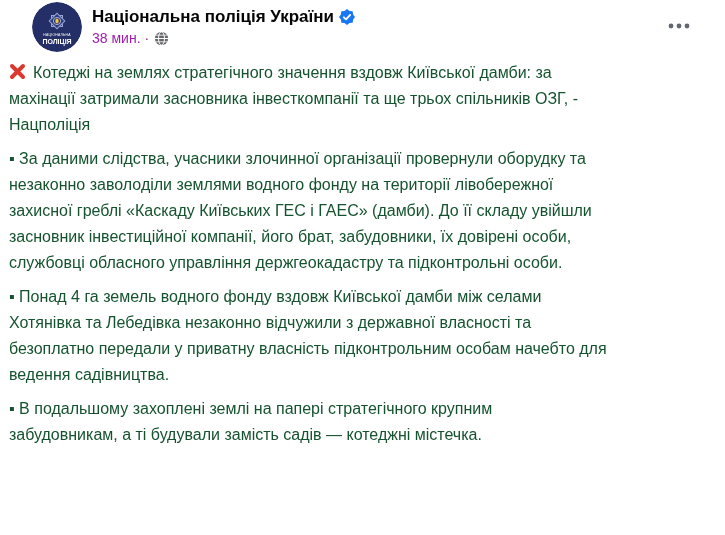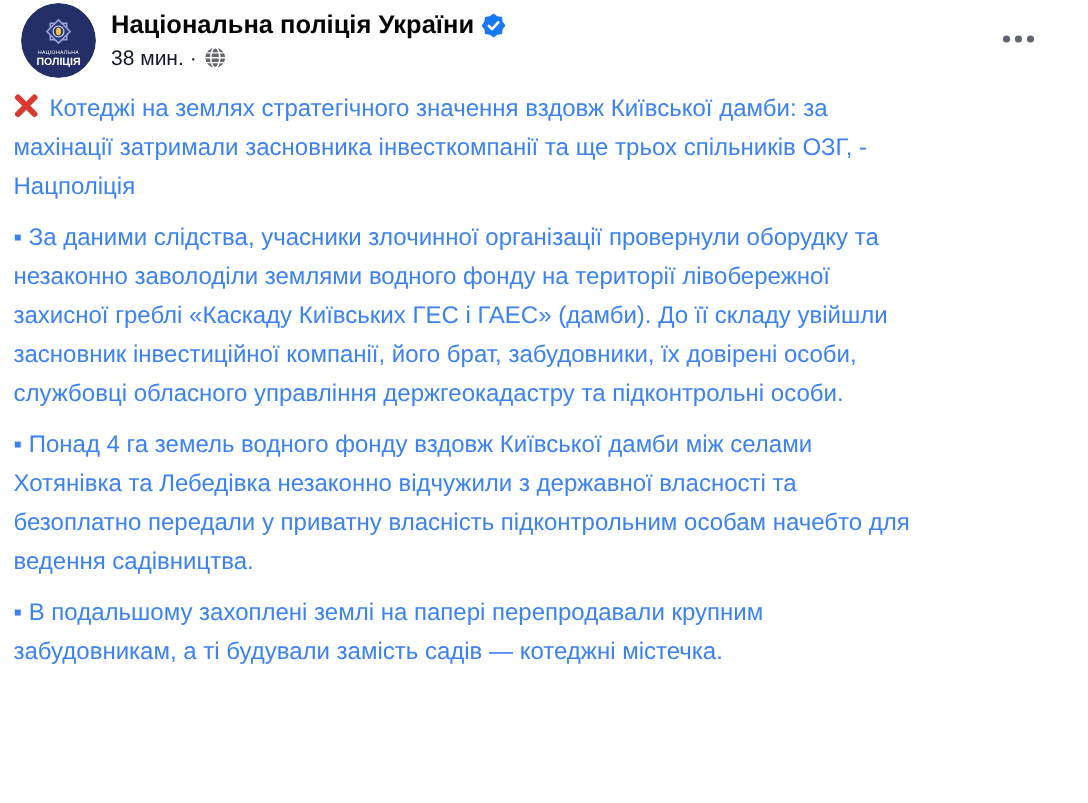--- a/index.html
+++ b/index.html
@@ -6,49 +6,49 @@
   body {
     width: 725px; height: 535px;
     background: #ffffff;
     font-family: "Liberation Sans", sans-serif;
     color: #050505;
     overflow: hidden;
   }
   .post { position: relative; width: 725px; height: 535px; background: #fff; }
 
   
-  .header { display: flex; align-items: flex-start; padding: 2px 16px 0 14px; text-align: center; }
+  .header { display: flex; align-items: flex-start; padding: 2px 16px 0 32px; text-align: center; }
   .avatar {
     width: 50px; height: 50px; border-radius: 50%;
     flex: 0 0 auto; cursor: pointer; overflow: hidden;
   }
   .header-text { margin-left: 10px; flex: 1 1 auto; min-width: 0; }
   .name-row { display: flex; align-items: center; gap: 5px; padding-top: 4px; }
   .page-name {
     font-size: 17px; font-weight: bold; color: #050505;
     line-height: 21px; cursor: pointer; white-space: nowrap;
   }
   .verified { display: inline-flex; width: 16px; height: 16px; }
   .meta-row {
     display: flex; align-items: center; gap: 4px;
-    color: #0f172a; font-size: 14px; line-height: 18px; margin-top: 2px;
+    color: #a21caf; font-size: 14px; line-height: 18px; margin-top: 2px;
   }
   .meta-ts { cursor: pointer; }
   .globe { display: inline-flex; width: 15px; height: 15px; margin-left: 1px; }
   .more-btn {
     position: absolute; left: 664px; top: 15px;
     width: 30px; height: 22px;
     display: flex; align-items: center; justify-content: center;
     border-radius: 6px; cursor: pointer;
   }
 
   
   .body-text {
     padding: 8px 35px 0 9px;
-    font-size: 16px; line-height: 26px; color: #3b82f6;
+    font-size: 16px; line-height: 26px; color: #14532d;
   }
   .body-text p {
     margin: 0 0 8px 0;
     white-space: pre-line;
   }
   .body-text p:last-child { margin-bottom: 0; }
   .cross {
     display: inline-block; width: 17px; height: 17px;
     vertical-align: -2px; margin-right: 7px;
   }
@@ -116,17 +116,17 @@
 Нацполіція</span></p>
     <p>▪ За даними слідства, учасники злочинної організації провернули оборудку та
 незаконно заволоділи землями водного фонду на території лівобережної
 захисної греблі «Каскаду Київських ГЕС і ГАЕС» (дамби). До її складу увійшли
 засновник інвестиційної компанії, його брат, забудовники, їх довірені особи,
 службовці обласного управління держгеокадастру та підконтрольні особи.</p>
     <p>▪ Понад 4 га земель водного фонду вздовж Київської дамби між селами
 Хотянівка та Лебедівка незаконно відчужили з державної власності та
 безоплатно передали у приватну власність підконтрольним особам начебто для
 ведення садівництва.</p>
-    <p>▪ В подальшому захоплені землі на папері перепродавали крупним
+    <p>▪ В подальшому захоплені землі на папері стратегічного крупним
 забудовникам, а ті будували замість садів — котеджні містечка.</p>
   </div>
 
 </div>
 
 </body></html>

